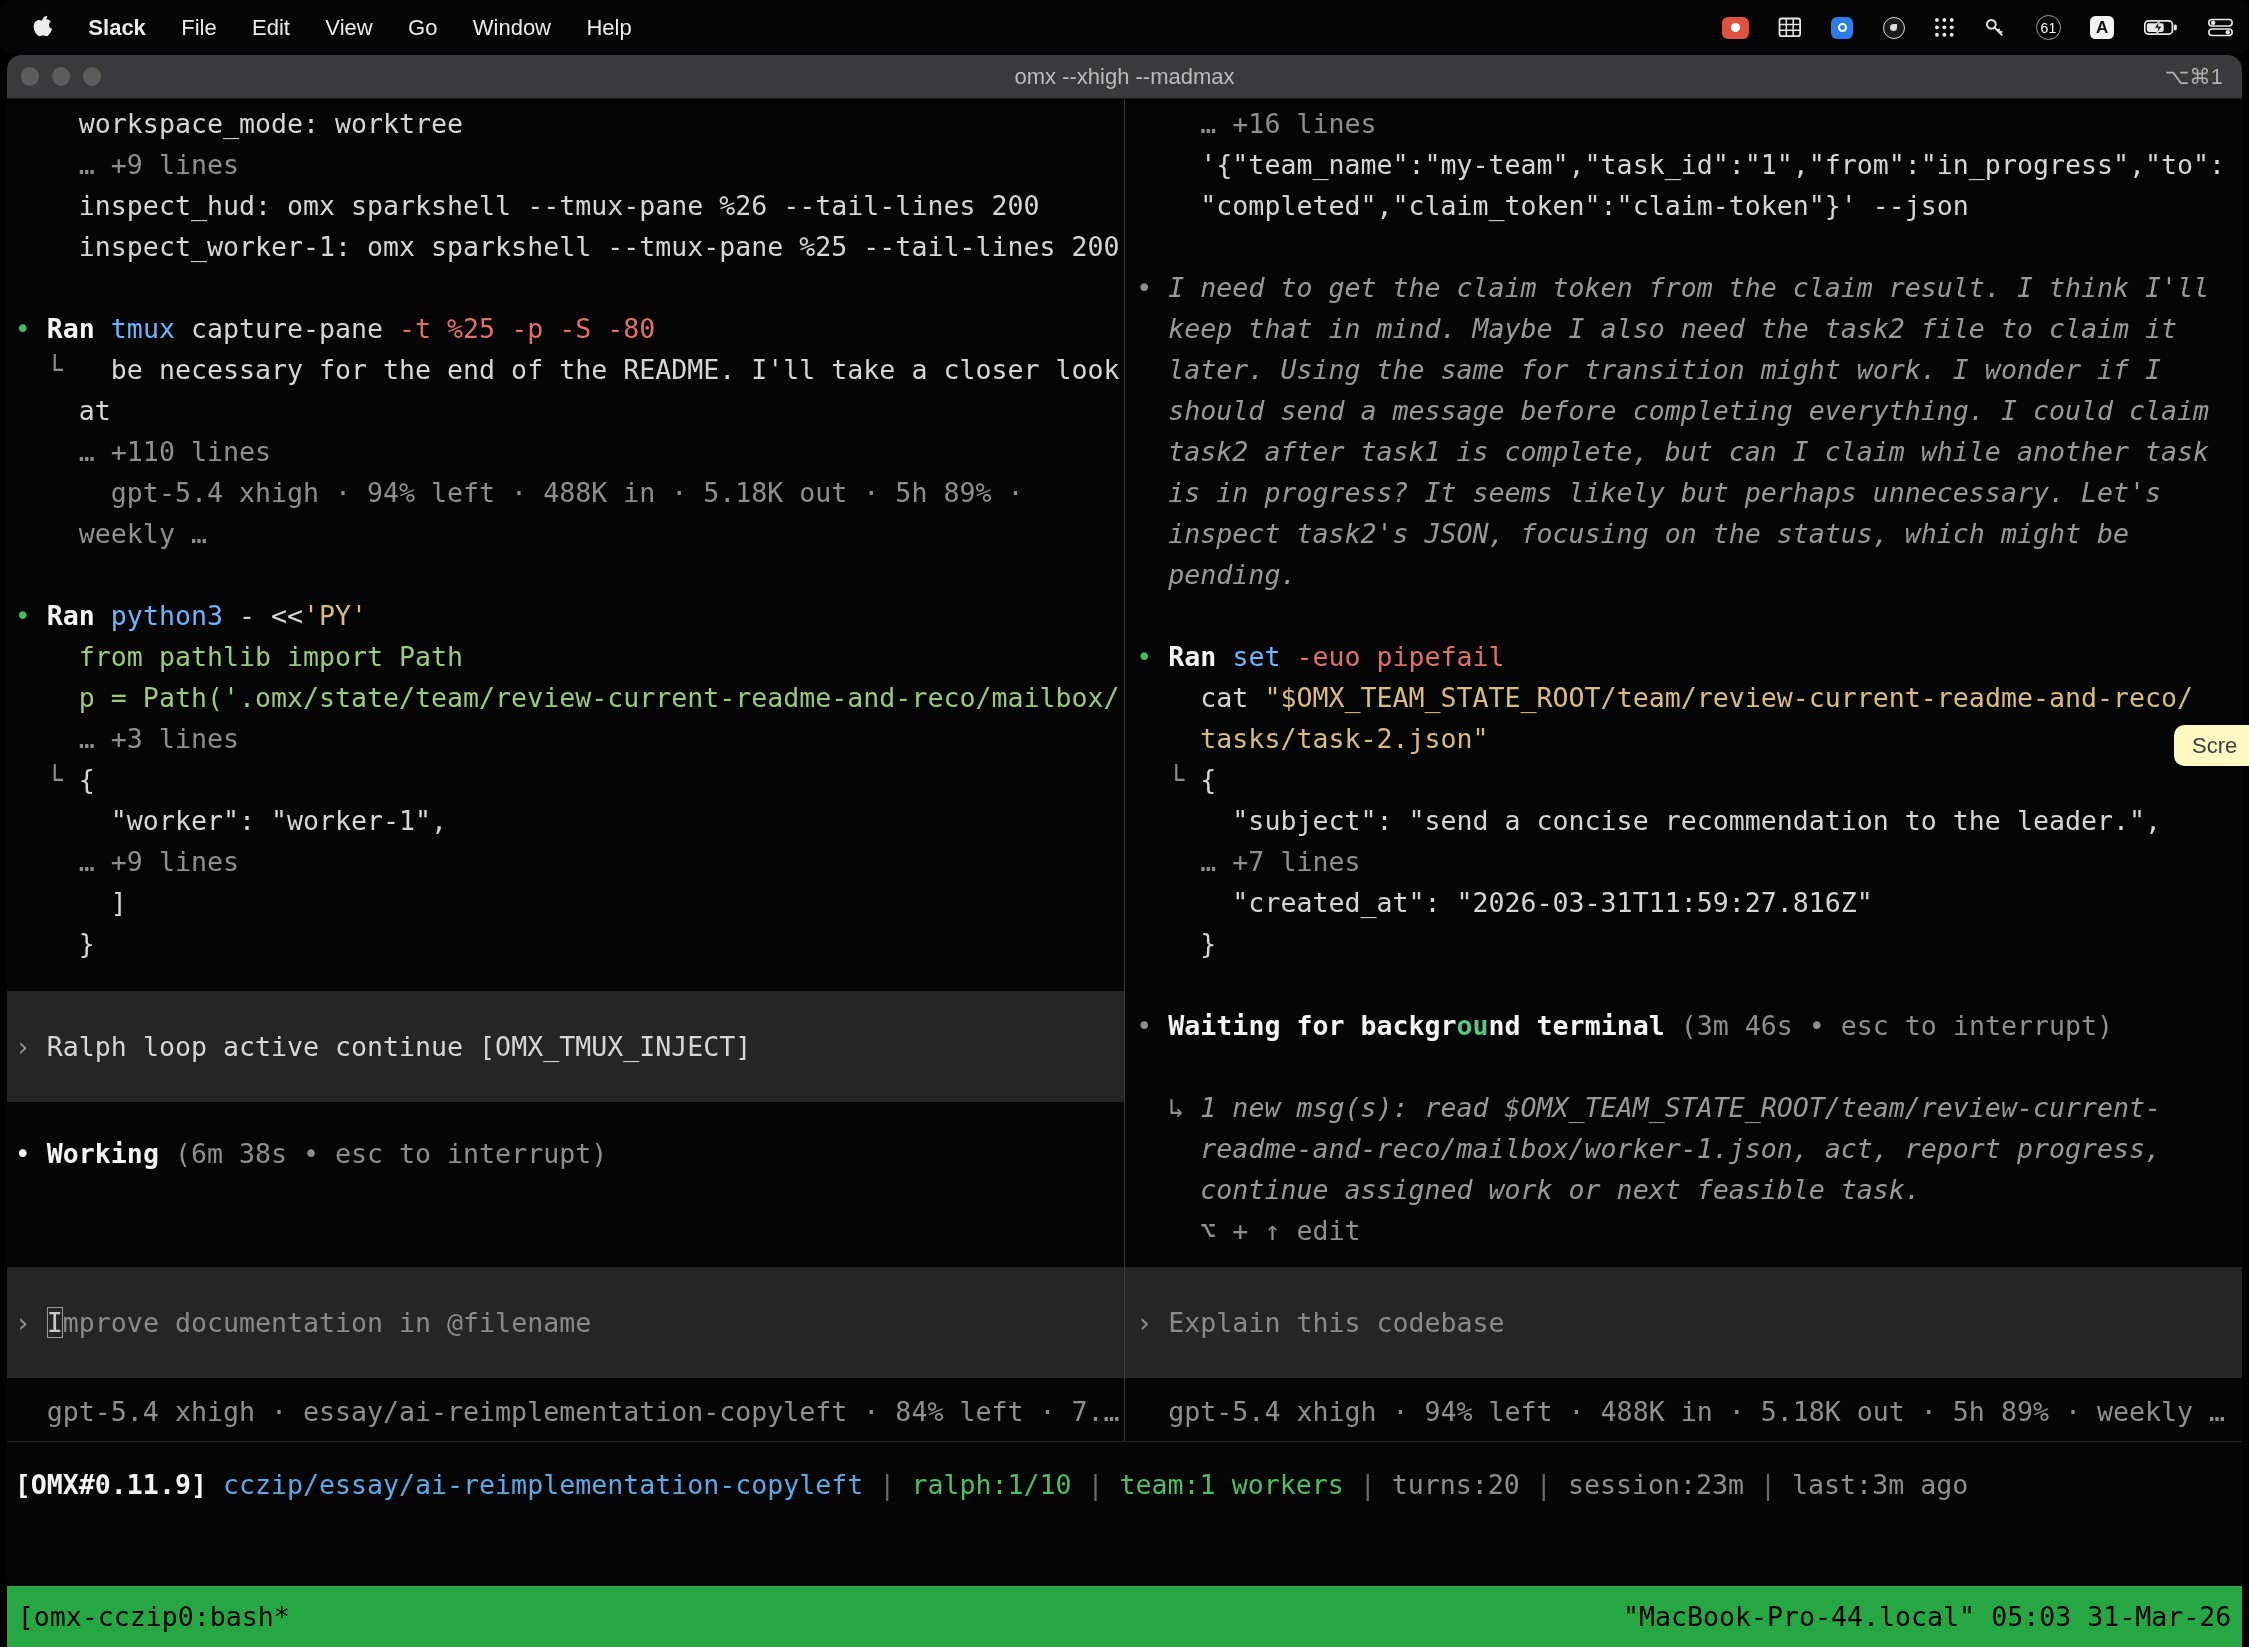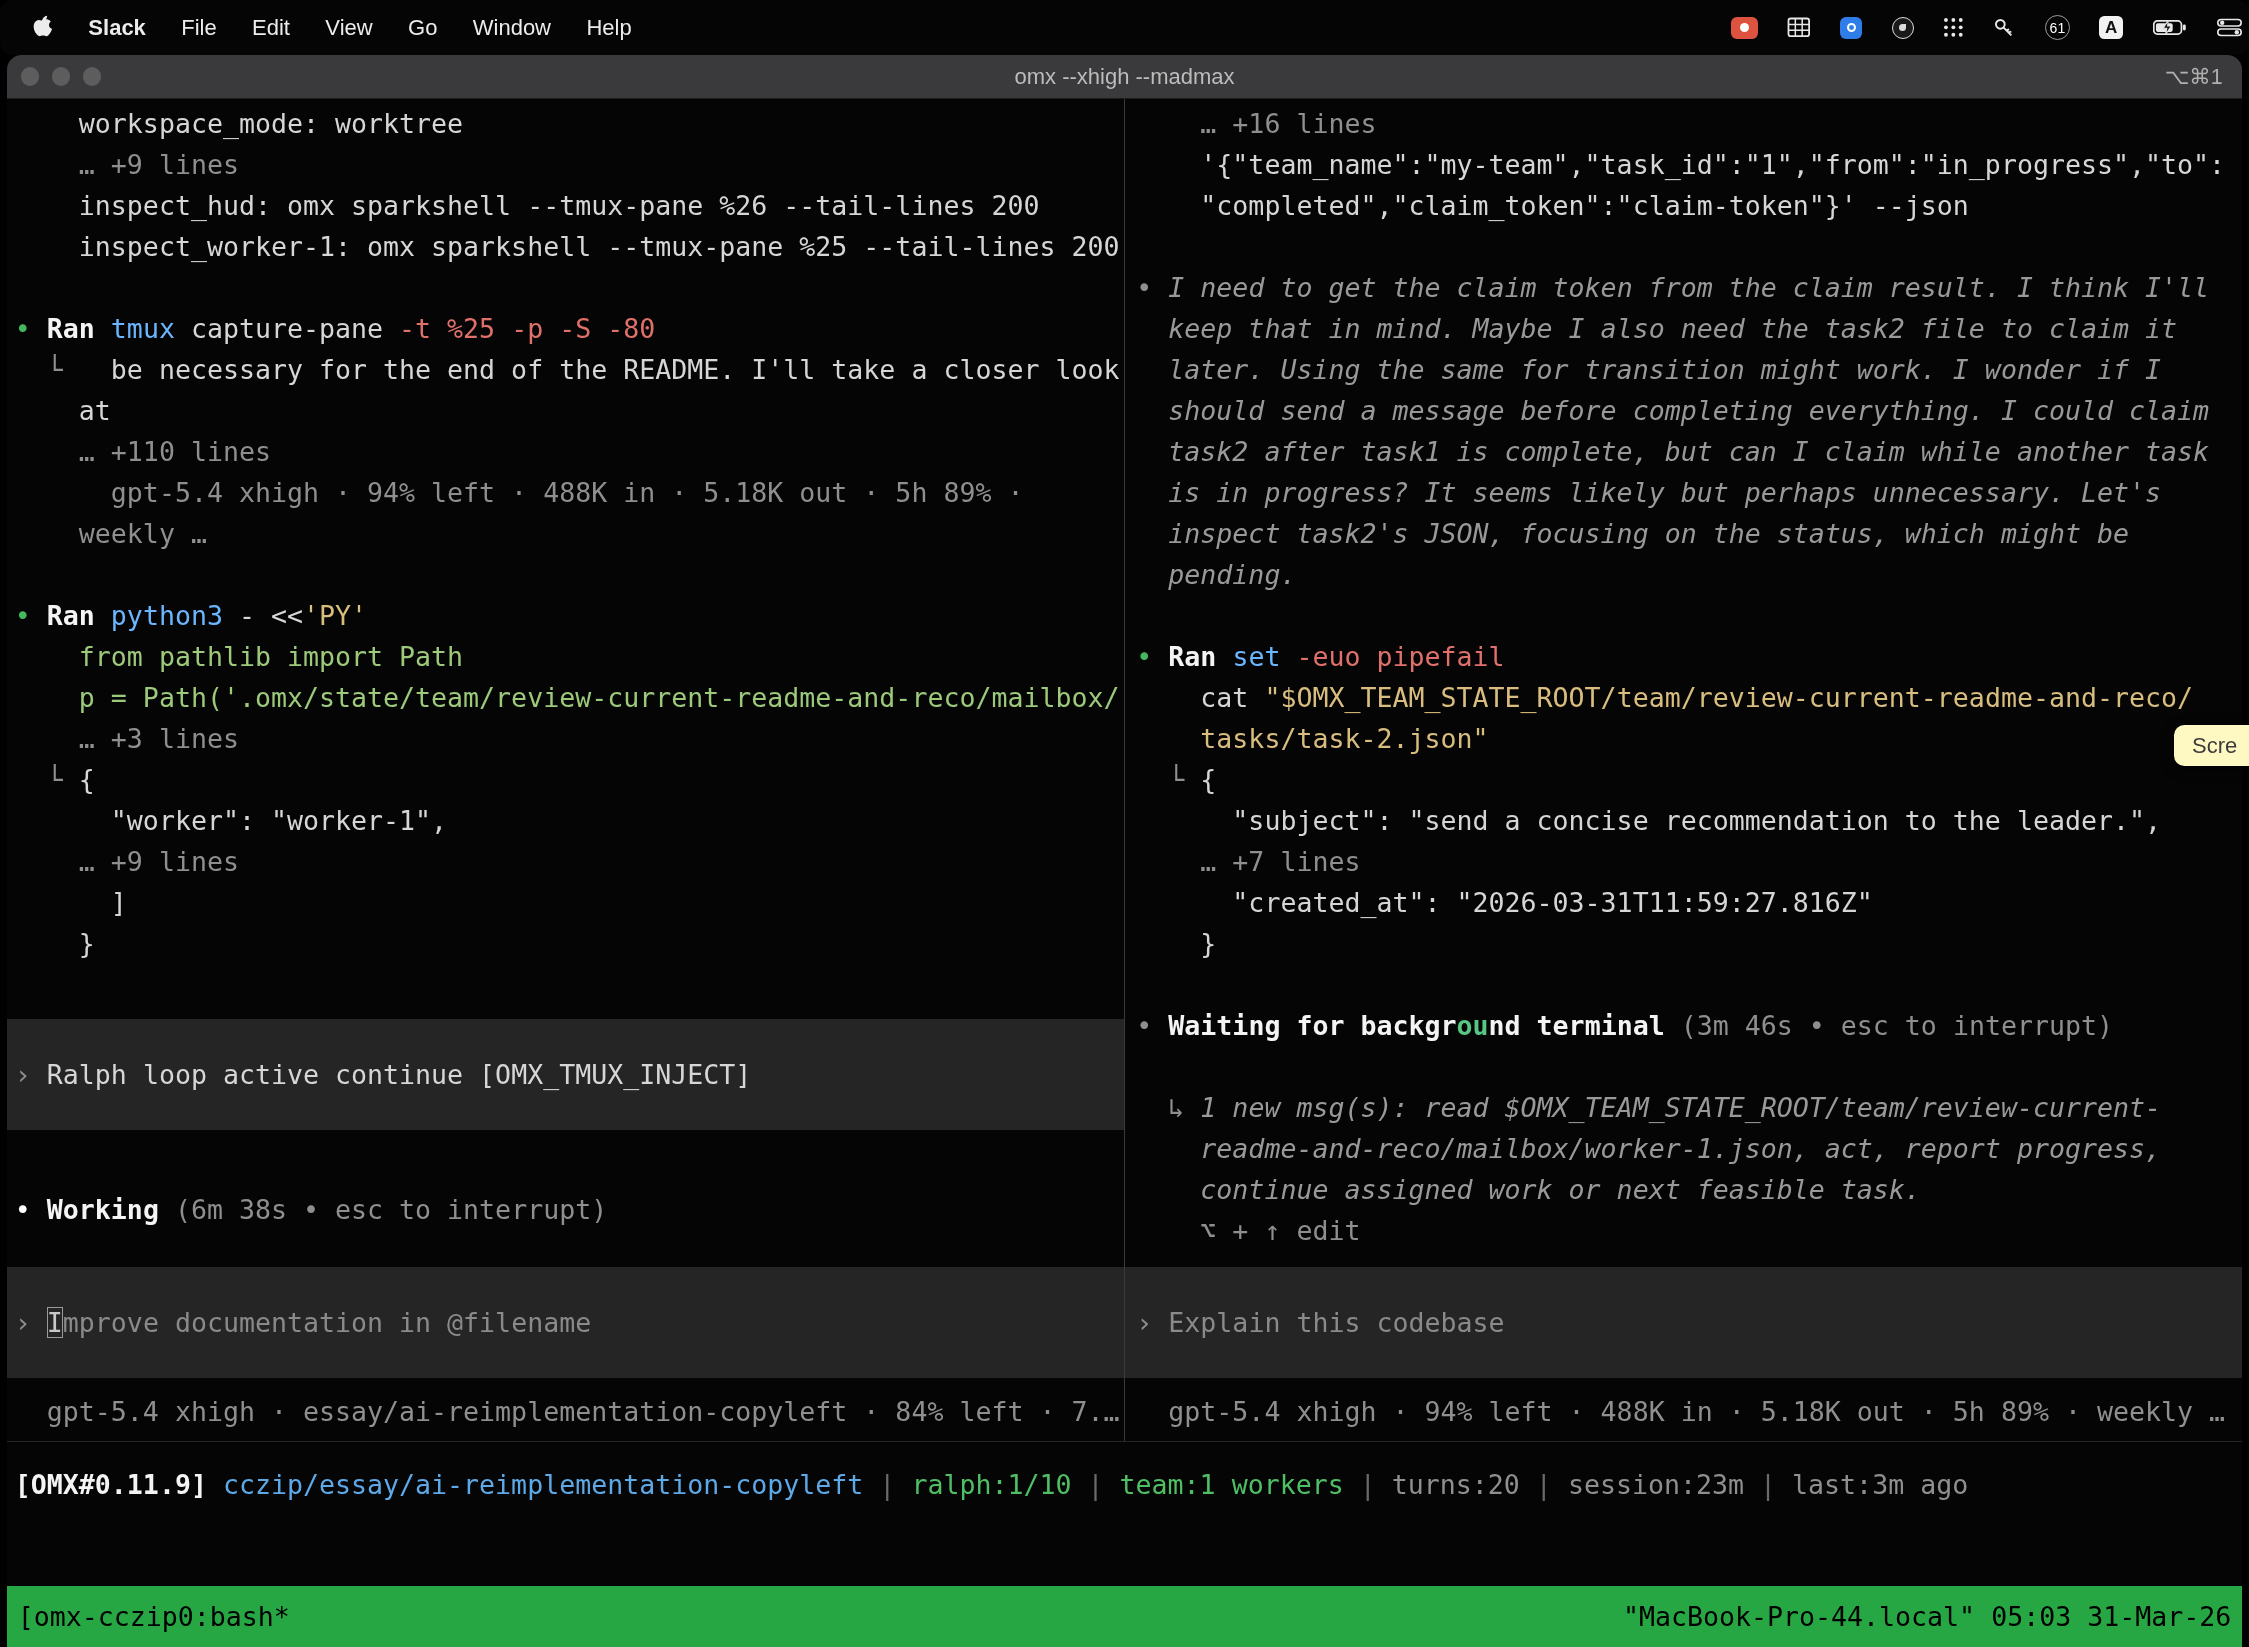--- a/index.html
+++ b/index.html
@@ -5,21 +5,21 @@
   * { margin:0; padding:0; box-sizing:border-box; }
   html,body { width:2250px; height:1648px; background:#000; overflow:hidden;
               font-family:"DejaVu Sans Mono", monospace; }
 
   
   .menubar { height:55px; background:#050505; display:flex; align-items:center;
              color:#ececec; font-family:"Liberation Sans", sans-serif; font-size:22px;border-radius:13px; }
   .mb-item { padding:0 17.7px; height:55px; display:flex; align-items:center; }
   .mb-item.appname { font-weight:bold; }
   .mb-left { display:flex; align-items:center; padding-left:13.3px; }
-  .mb-right { margin-left:auto; display:flex; align-items:center; gap:29.5px; padding-right:8px; }
+  .mb-right { margin-left:auto; display:flex; align-items:center; gap:29.5px; padding-right:17px; }
   .mb-ic { display:flex; align-items:center; justify-content:center; }
   .rec-badge { width:26.6px; height:22px; background:#de5340; border-radius:5.9px;
                display:flex; align-items:center; justify-content:center; }
   .rec-badge i { width:8.9px; height:8.9px; background:#fff; border-radius:50%; display:block; }
   .blue-app { width:22px; height:22px; background:#2e7de9; border-radius:5.9px;
               display:flex; align-items:center; justify-content:center; }
   .blue-app i { width:8.9px; height:8.9px; border:2.2px solid #fff; border-radius:50%; display:block; }
   .dark-app { width:22px; height:22px; background:#1a1a1a; border:1.5px solid #dcdcdc; border-radius:50%;
               display:flex; align-items:center; justify-content:center; }
   .dark-app i { width:7.4px; height:7.4px; background:#dcdcdc; border-radius:50% 0 50% 50%; display:block; }
@@ -37,21 +37,21 @@
               font-family:"Liberation Sans", sans-serif; flex:none; }
   .lights { display:flex; gap:12.5px; padding-left:13.3px; z-index:2; }
   .light { width:18.5px; height:18.5px; border-radius:50%; background:#5d5d5d; }
   .tb-title { position:absolute; left:0; right:0; text-align:center; color:#bcbcbc; font-size:22px; }
   .tb-right { margin-left:auto; color:#b0b0b0; font-size:21.4px; padding-right:19px; z-index:2; }
 
   
   .panes { height:1343px; flex:none; display:flex; background:#050505;
            border-bottom:1.5px solid #262626; }
   .pane { width:50%; display:flex; flex-direction:column; padding-top:4.4px; overflow:hidden; }
-  .pane.left { border-right:1.5px solid #3a3a3a;gap:28px; }
+  .pane.left { border-right:1.5px solid #3a3a3a; }
   .line { height:41px; line-height:41px; font-size:26.6px; white-space:pre; color:#d6d6d6; overflow:hidden; }
   .pane.left .line { padding-left:7.4px; }
   .pane.right .line { padding-left:11.8px; }
   .band { background:#252525; padding:35px 0; flex:none; }
   .inject { margin-top:26.6px; }
   .wline { margin-top:31px; }
   .bottom { margin-top:auto; padding-bottom:8.9px; }
   .bottom .band { margin-bottom:13.3px; }
 
   

